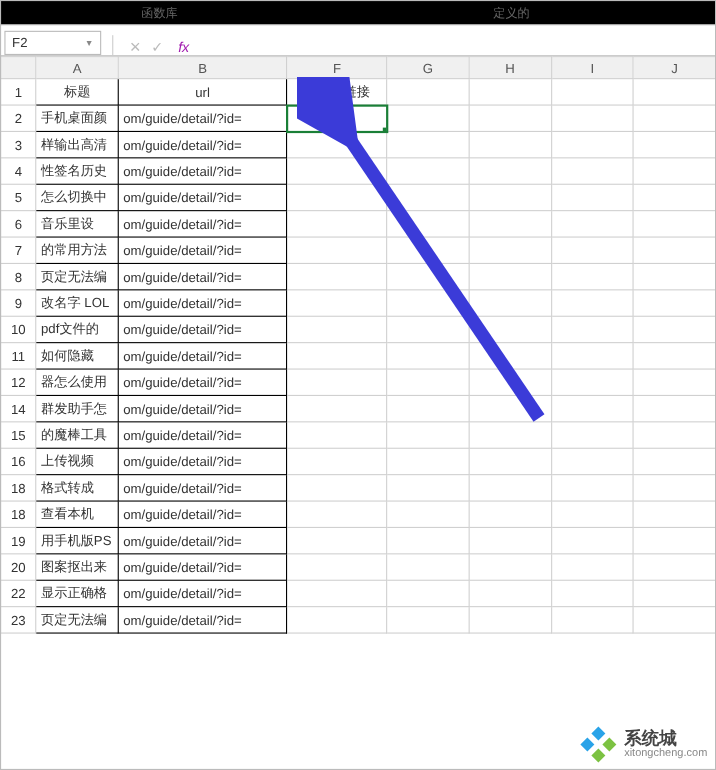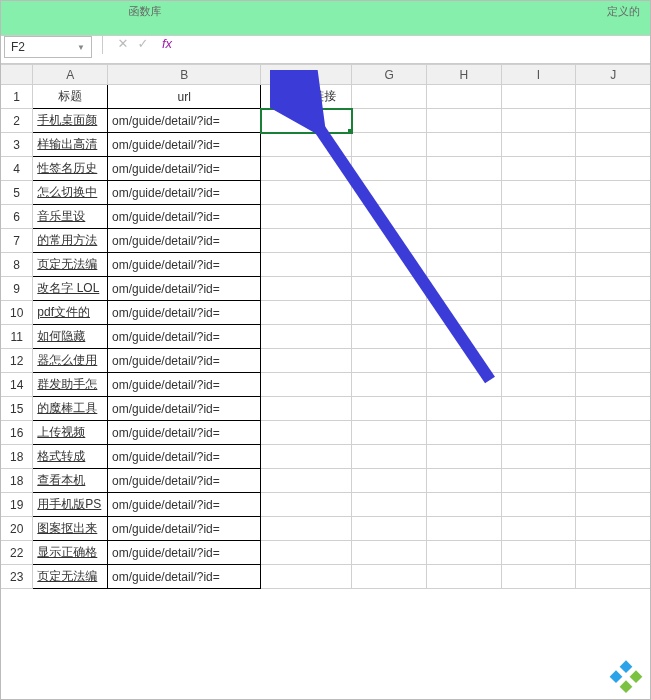--- a/index.html
+++ b/index.html
@@ -7,36 +7,36 @@
     margin: 0;
     font-family: Arial, "Microsoft YaHei", sans-serif;
     font-size: 12px;
     background: #fff;
     width: 651px;
     height: 700px;
     overflow: hidden;
     position: relative;
   }
   .ribbon-area {
-    height: 36px;
-    background: #86efac;
+    height: 23px;
+    background: #000000;
     border-bottom: 1px solid #ccc;
     display: flex;
     align-items: flex-start;
     color: #666;
     font-size: 11px;
     padding-top: 4px;
   }
   .ribbon-group { text-align: center; }
   .ribbon-lib  { flex: 0 0 290px; }
-  .ribbon-def  { flex: 0 0 360px; text-align: right; padding-right: 10px;}
+  .ribbon-def  { flex: 0 0 360px; padding-right: 10px;}
   .namebox-row {
     height: 28px;
     display: flex;
-    align-items: flex-start;
+    align-items: flex-end;
     border-bottom: 1px solid #ccc;
     background: #fff;
     padding-left: 4px;
   }
   .name-box {
     width: 88px; height: 22px;
     border: 1px solid #bbb;
     display: flex; align-items: center;
     padding: 0 6px;
     font-size: 12px;
@@ -82,21 +82,21 @@
   .colG, .colH, .colI, .colJ { width: 74px; }
   .hdr-cell-yellow {
     background: #ffff00;
     text-align: center;
     border: 1px solid #000 !important;
     margin-top: 44px;
   }
   .data-border {
     border: 1px solid #000 !important;
   }
-  .data-cell-A { text-align: left; text-decoration: underline; }
+  .data-cell-A { text-align: left; }
   .data-cell-B { text-align: left; }
   .selected-cell {
     outline: 2px solid #1a7f37;
     outline-offset: -1px;
     position: relative;
   }
   .selected-cell::after {
     content:"";
     position:absolute;
     right:-3px; bottom:-3px;
@@ -383,15 +383,19 @@
   <line x1="220" y1="310" x2="30" y2="30" stroke="#3b3bd8" stroke-width="12" marker-end="url(#ah)"></line>
 </svg>
 
 <div class="watermark">
   <svg width="34" height="34">
     <rect x="13" y="2" width="9" height="9" transform="rotate(45 17 6)" fill="#2aa3e8"></rect>
     <rect x="3" y="12" width="9" height="9" transform="rotate(45 7 16)" fill="#2aa3e8"></rect>
     <rect x="23" y="12" width="9" height="9" transform="rotate(45 27 16)" fill="#7cc242"></rect>
     <rect x="13" y="22" width="9" height="9" transform="rotate(45 17 26)" fill="#7cc242"></rect>
   </svg>
+  <div class="wm-stack">
+    <span class="wm-txt1">系统城</span>
+    <span class="wm-txt2">xitongcheng.com</span>
+  </div>
 </div>
 
 <div class="frame-border"></div>
 
 </body></html>

